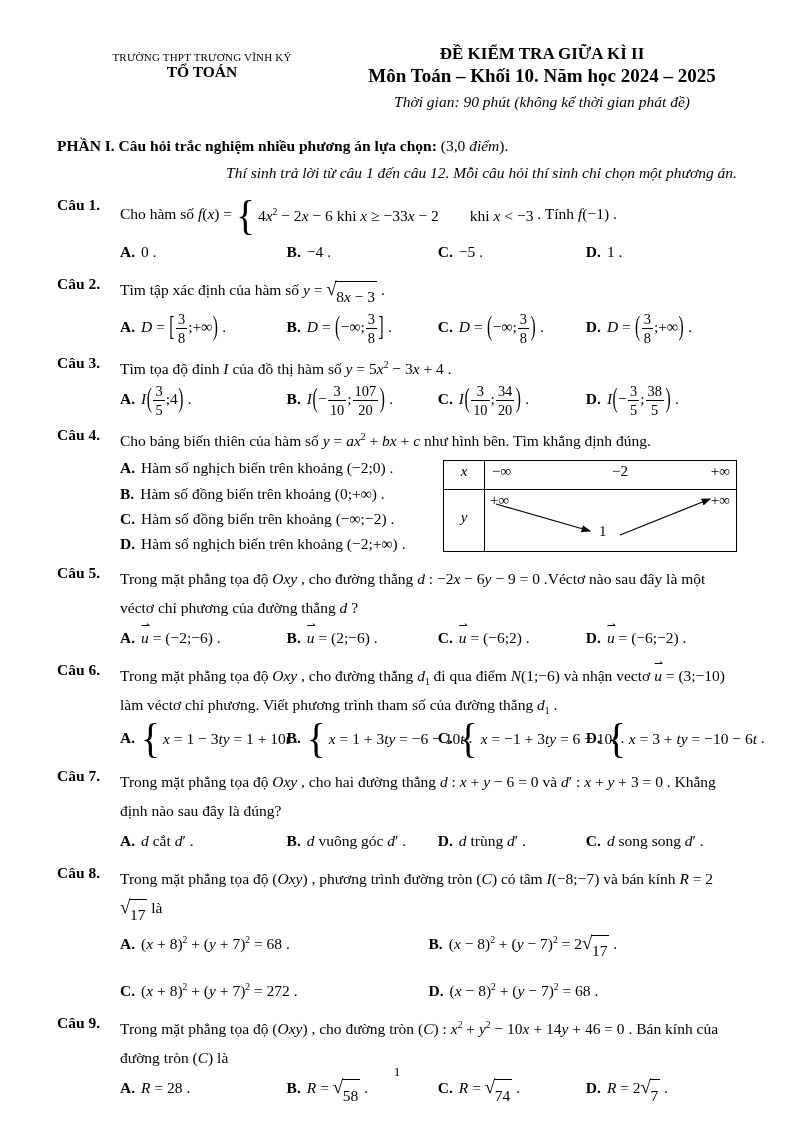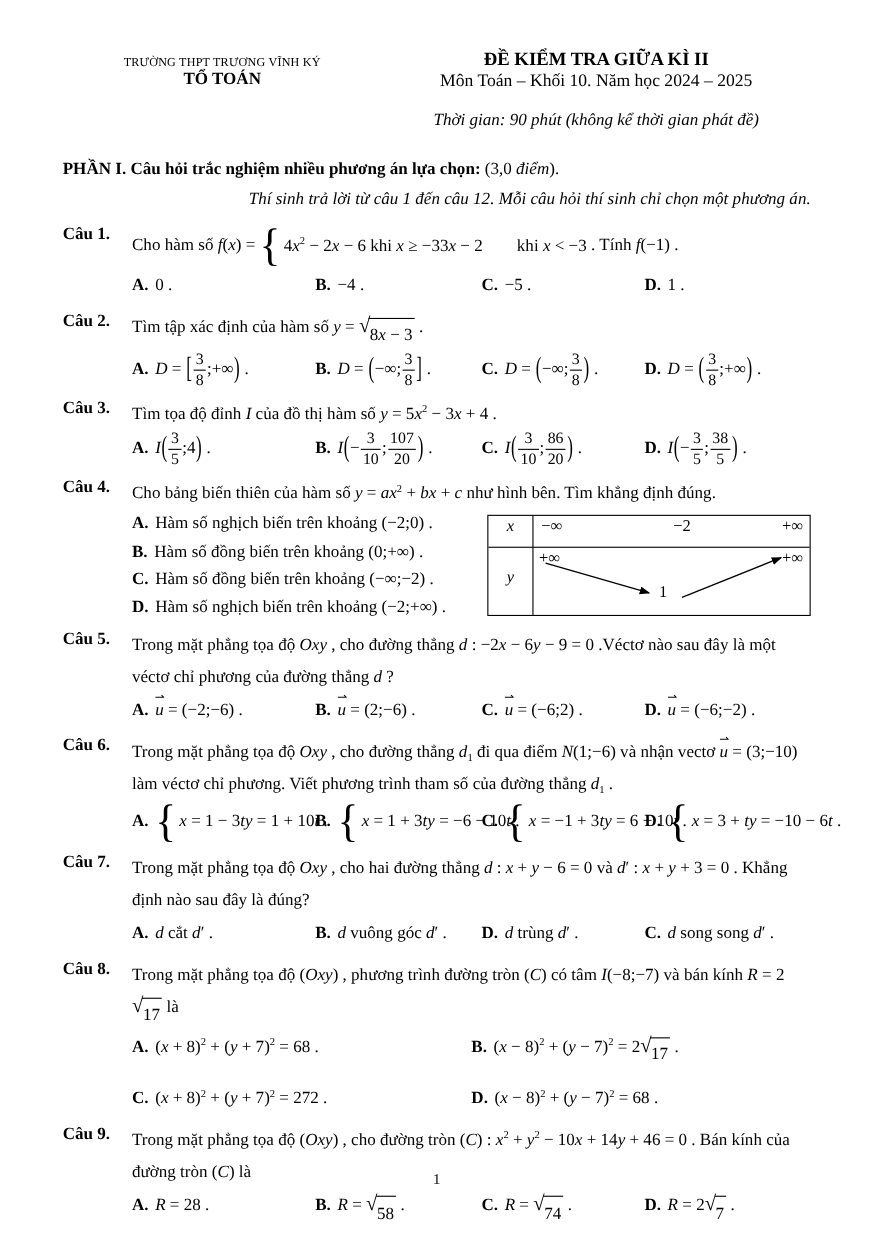--- a/index.html
+++ b/index.html
@@ -8,22 +8,22 @@
     font-family:"Liberation Serif","DejaVu Serif",serif; font-size:15.5px;
     padding:44px 57px 0 57px; box-sizing:border-box; position:relative; overflow:hidden;
   }
   
   .hdr { display:flex; }
   .h-left { flex:0 0 290px; text-align:center; padding-top:7px; }
   .h-left .school { font-size:11px; letter-spacing:.2px; }
   .h-left .dept { font-weight:bold; }
   .h-right { flex:1; text-align:center; }
   .h-right .t1 { font-weight:bold; font-size:17px; }
-  .h-right .t2 { font-weight:normal; font-size:16px; margin-top:1px; }
-  .h-right .t3 { font-style:italic; font-size:15.5px; margin-top:18px; }
+  .h-right .t2 { font-weight:bold; font-size:19px; margin-top:1px; }
+  .h-right .t3 { font-style:italic; font-size:15.5px; margin-top:6px; }
   
   .part-head { margin-top:26px; }
   .part-head .ph-bold { font-weight:bold; }
   .part-head .ph-it { font-style:italic; }
   .instruction { text-align:right; font-style:italic; margin-top:9px; margin-bottom:14px; }
   
   .question { display:flex; margin-bottom:8px; }
   .qlabel { flex:0 0 63px; font-weight:bold; }
   .qbody { flex:1; min-width:0; }
   .stem { line-height:1.88; }
@@ -145,21 +145,21 @@
                   <span class="num">3</span>
                   <span class="den">10</span>
                 </span>;<span class="frac">
                   <span class="num">107</span>
                   <span class="den">20</span>
                 </span><span class="bigbr">)</span> .</span></span>
             <span class="opt"><span class="okey">C.</span><span class="oval"><span class="mi">I</span><span class="bigbr">(</span><span class="frac">
                   <span class="num">3</span>
                   <span class="den">10</span>
                 </span>;<span class="frac">
-                  <span class="num">86</span>
+                  <span class="num">34</span>
                   <span class="den">20</span>
                 </span><span class="bigbr">)</span> .</span></span>
             <span class="opt"><span class="okey">D.</span><span class="oval"><span class="mi">I</span><span class="bigbr">(</span>−<span class="frac">
                   <span class="num">3</span>
                   <span class="den">5</span>
                 </span>;<span class="frac">
                   <span class="num">38</span>
                   <span class="den">5</span>
                 </span><span class="bigbr">)</span> .</span></span>
           </div>

